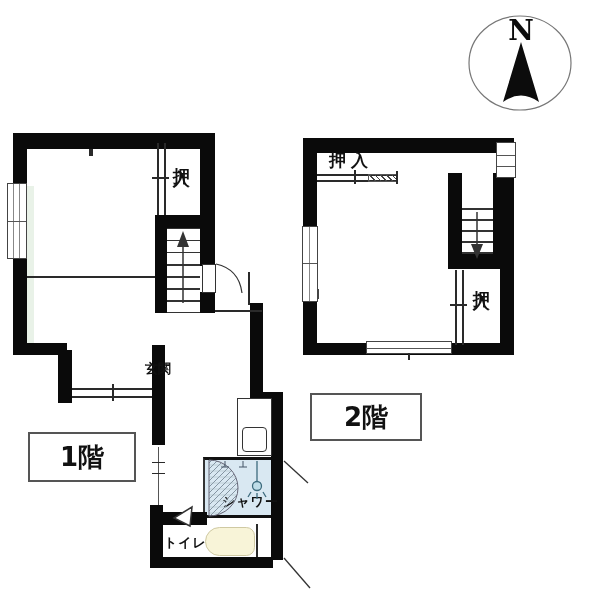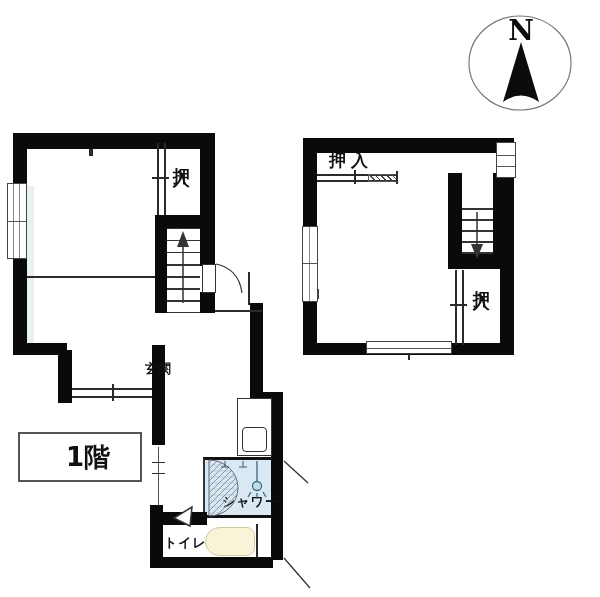--- a/index.html
+++ b/index.html
@@ -109,22 +109,25 @@
     <div class="hl" style="top:23px;"></div>
   </div>
 
   <div class="lbl vtext" style="left:172px;top:154px;font-size:17px;">押入</div>
   <div class="lbl" style="left:97px;top:362px;font-size:13px;margin-left:48px;">玄関</div>
   <div class="lbl" style="left:222px;top:495px;font-size:13px;letter-spacing:1px;">シャワー</div>
   <div class="lbl" style="left:164px;top:536px;font-size:13px;letter-spacing:1px;">トイレ</div>
   <div class="lbl" style="left:329px;top:152px;font-size:17px;letter-spacing:5px;">押入</div>
   <div class="lbl vtext" style="left:472px;top:277px;font-size:17px;">押入</div>
 
-  <div class="floorbox" style="left:18px;top:432px;width:104px;height:46px;padding-left:16px;">
+  <div class="floorbox" style="left:28px;top:432px;width:104px;height:46px;">
     <span>1階</span>
+  </div>
+  <div class="floorbox" style="left:310px;top:393px;width:108px;height:44px;">
+    <span>2階</span>
   </div>
 
   <svg class="overlay" width="600" height="597" viewBox="0 0 600 597">
     <defs>
       <pattern id="hatchp" width="6" height="6" patternUnits="userSpaceOnUse">
         <path d="M0,6 L6,0" stroke="#7a8a99" stroke-width="0.9"></path>
         <path d="M0,3 L6,3" stroke="#9fb3bd" stroke-width="0.5"></path>
       </pattern>
     </defs>
 

